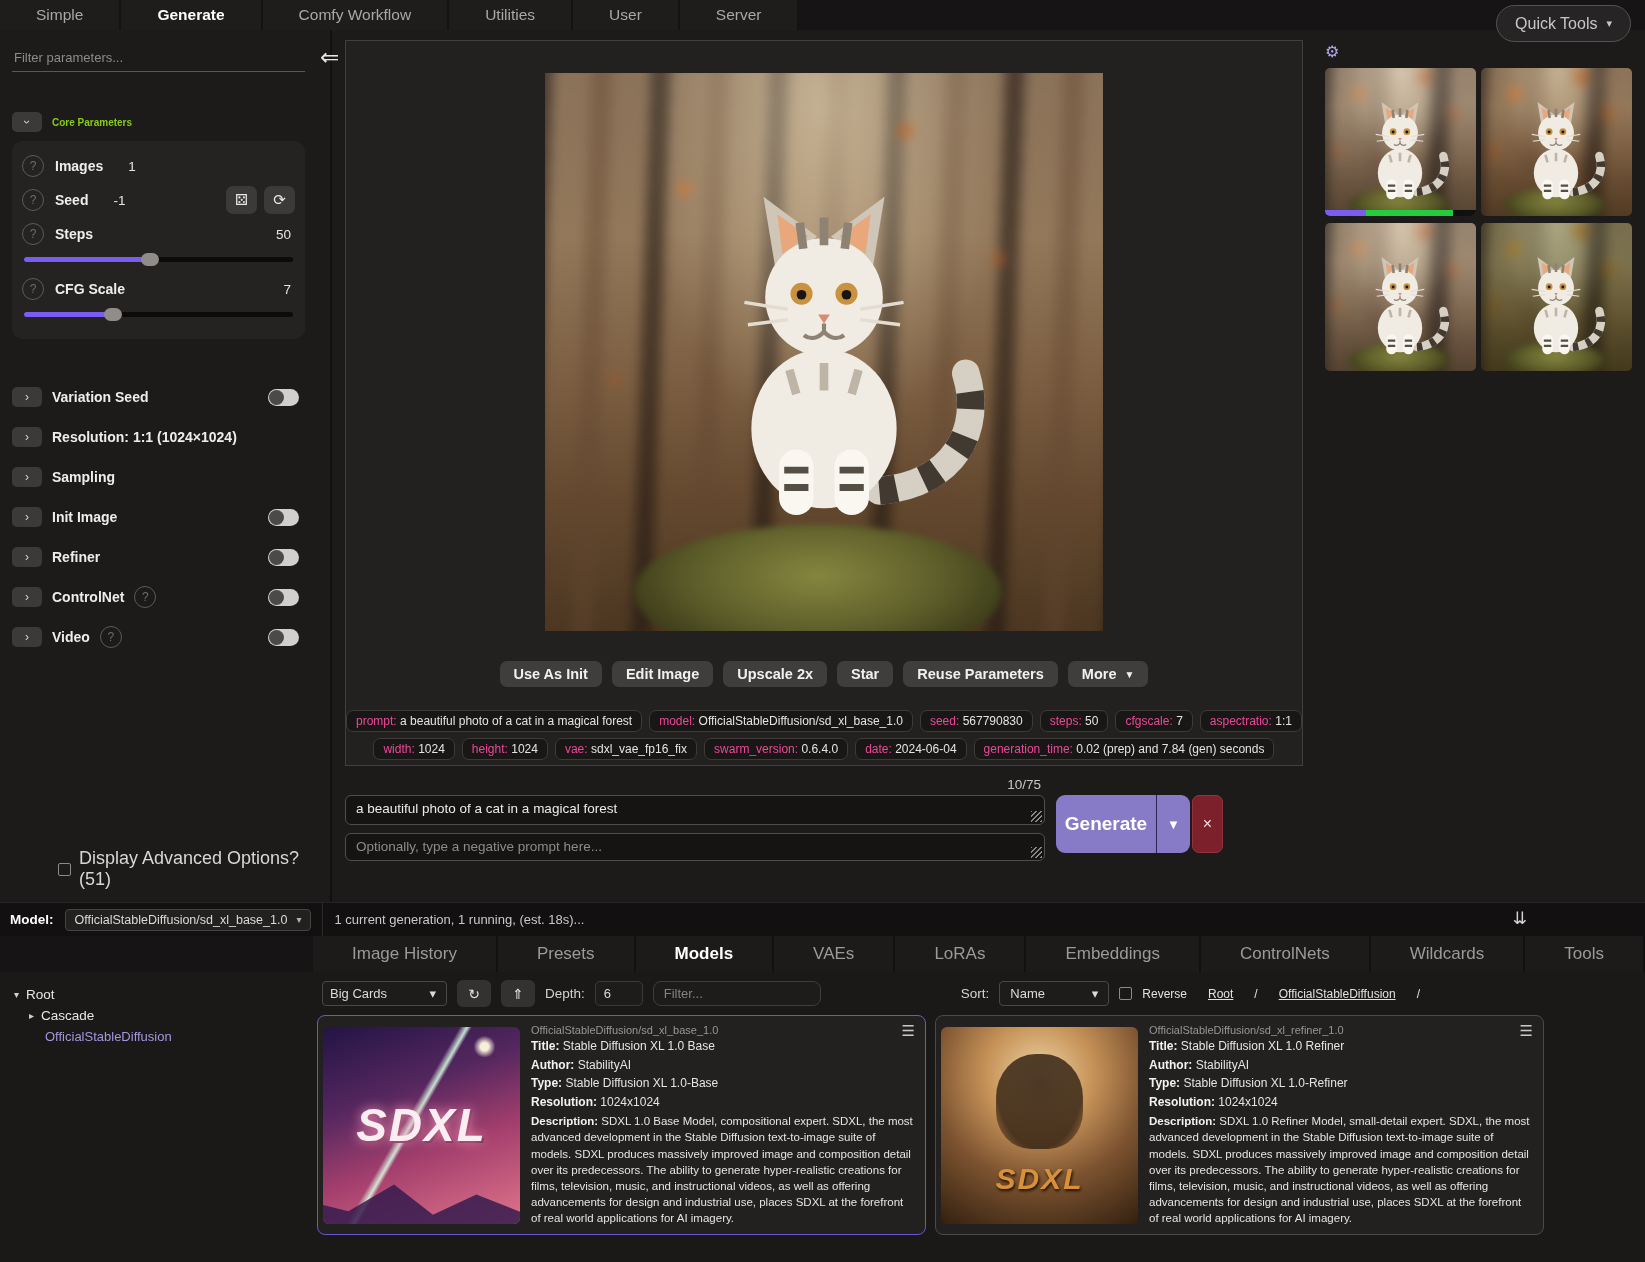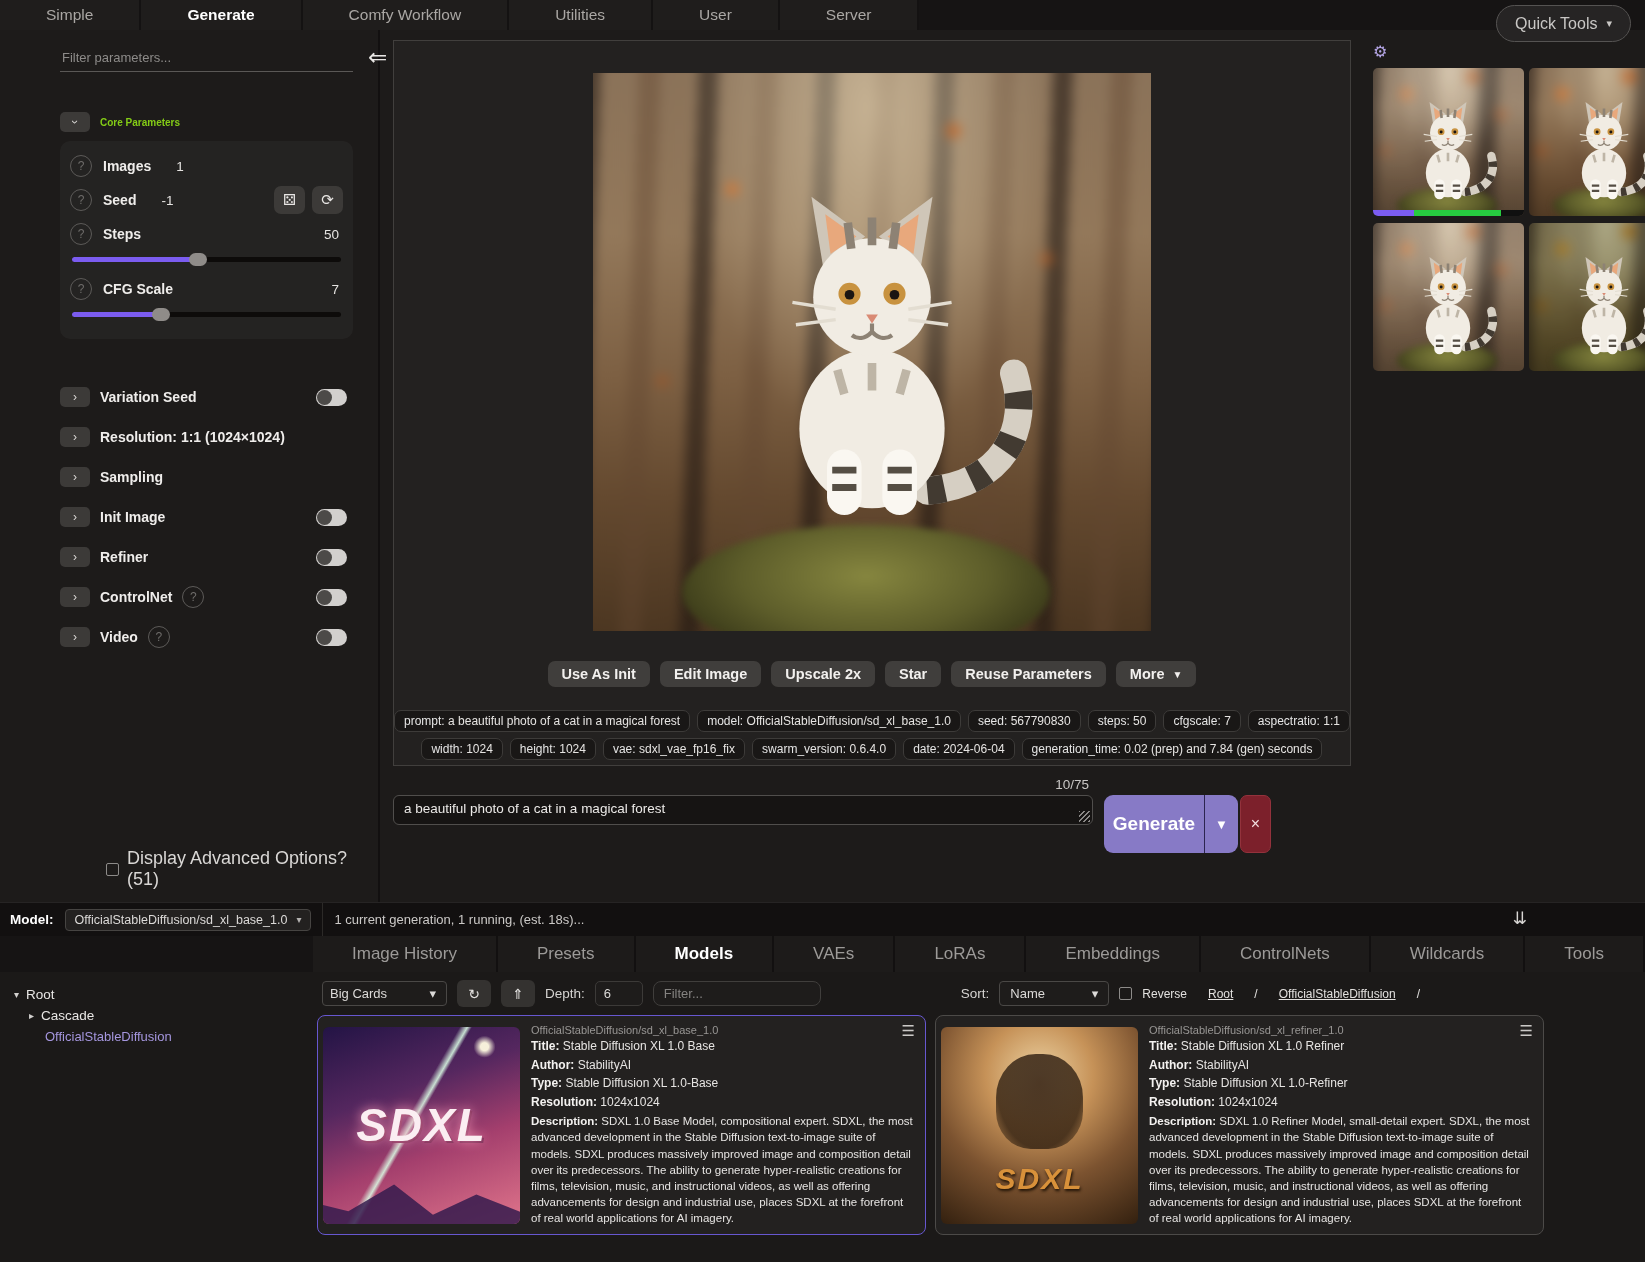--- a/index.html
+++ b/index.html
@@ -2,30 +2,30 @@
 <html><head>
 <meta charset="utf-8">
 <style>
   * { box-sizing: border-box; margin: 0; padding: 0; }
   html,body { background:#141212; }
   body { font-family:"Liberation Sans", "DejaVu Sans", sans-serif; color:#ddd; }
   .app { position:relative; width:1645px; height:1262px; background:#1d1b1a; overflow:hidden; }
 
   
   .topnav { position:relative; height:30px; background:#161414; display:flex; align-items:stretch; }
-  .nav-tab { padding:0 46px; display:flex; align-items:center; font-size:15.5px; color:#aaa7a4;
+  .nav-tab { padding:0 36px; display:flex; align-items:center; font-size:15.5px; color:#aaa7a4;
              background:#1f1d1c; border-right:2px solid #141212; cursor:default; }
   .nav-tab.active { color:#fff; font-weight:bold; }
   .quick-tools { position:absolute; right:14px; top:5px; height:37px; padding:0 18px; border-radius:19px;
                  background:#262424; border:1px solid #555352; color:#c9c7c5; font-size:16px;
                  display:flex; align-items:center; gap:9px; }
   .quick-tools .caret { font-size:11px; }
 
   
-  .main-row { display:flex; height:872px;margin-left:48px; }
+  .main-row { display:flex; height:872px; }
 
   
   .sidebar { position:relative; width:332px; flex:none; border-right:2px solid #121010; padding:0 0 0 12px; }
   .filter-input { margin-top:14px; width:293px; background:transparent; border:none; border-bottom:1px solid #5a5856;
                   color:#ddd; font-size:13px; padding:6px 2px; outline:none; font-family:inherit; }
   .filter-input::placeholder { color:#8d8b89; }
   .sec-head { margin-top:40px; display:flex; align-items:center; gap:10px; }
   .chev-btn { width:30px; height:20px; background:#3c3a38; border-radius:5px; color:#d8d6d4; font-size:12px;
               display:flex; align-items:center; justify-content:center; }
   .rot90 { display:inline-block; transform:rotate(90deg); }
@@ -76,21 +76,21 @@
   .thumb .cat-svg { width:70%; height:82%; bottom:4%; }
 
   .action-row { margin-top:30px; display:flex; gap:10px; }
   .act-btn { background:#403e3c; color:#f2f0ee; border:none; border-radius:7px; padding:5px 14px;
              font-size:14.5px; font-weight:bold; font-family:inherit; display:flex; align-items:center; gap:8px; }
   .act-btn .mcaret { font-size:10px; }
   .tag-row { display:flex; gap:7px; justify-content:center; flex-wrap:nowrap; }
   .tag-row.r1 { margin-top:23px; }
   .tag-row.r2 { margin-top:6px; }
   .tag { background:#191716; border:1px solid #3d3b39; border-radius:7px; padding:3px 9px; font-size:12px; white-space:nowrap; }
-  .tag-key { color:#e5e5e5; }
+  .tag-key { color:#ec4899; }
   .tag-val { color:#e6e4e2; }
 
   .prompt-zone { margin-top:11px; }
   .counter { width:700px; text-align:right; font-size:13.5px; color:#c9c7c5; padding-right:4px; }
   .prompt-flex { display:flex; margin-top:3px; }
   .prompt-col { width:700px; }
   .ta-wrap { position:relative; }
   .ta-wrap::after { content:""; position:absolute; right:3px; bottom:3px; width:11px; height:11px;
     background:repeating-linear-gradient(135deg, #8a8886 0 1px, transparent 1px 3.5px); pointer-events:none; }
   .prompt-ta { width:100%; background:#161413; border:1px solid #504e4c; border-radius:6px; color:#eceae8;
@@ -392,20 +392,23 @@
         </div>
       </div>
 
       <div class="prompt-zone">
         <div class="counter">10/75</div>
         <div class="prompt-flex">
           <div class="prompt-col">
             <div class="ta-wrap">
               <textarea class="prompt-ta pos" style="">a beautiful photo of a cat in a magical forest</textarea>
             </div>
+            <div class="ta-wrap">
+              <textarea class="prompt-ta neg" placeholder="Optionally, type a negative prompt here..." style=""></textarea>
+            </div>
           </div>
           <div class="gen-cluster">
             <button class="gen-btn">Generate</button>
             <span class="gen-caret">
                 <span>▼</span>
               </span>
             <span class="interrupt-btn">
                 <span>×</span>
               </span>
           </div>

